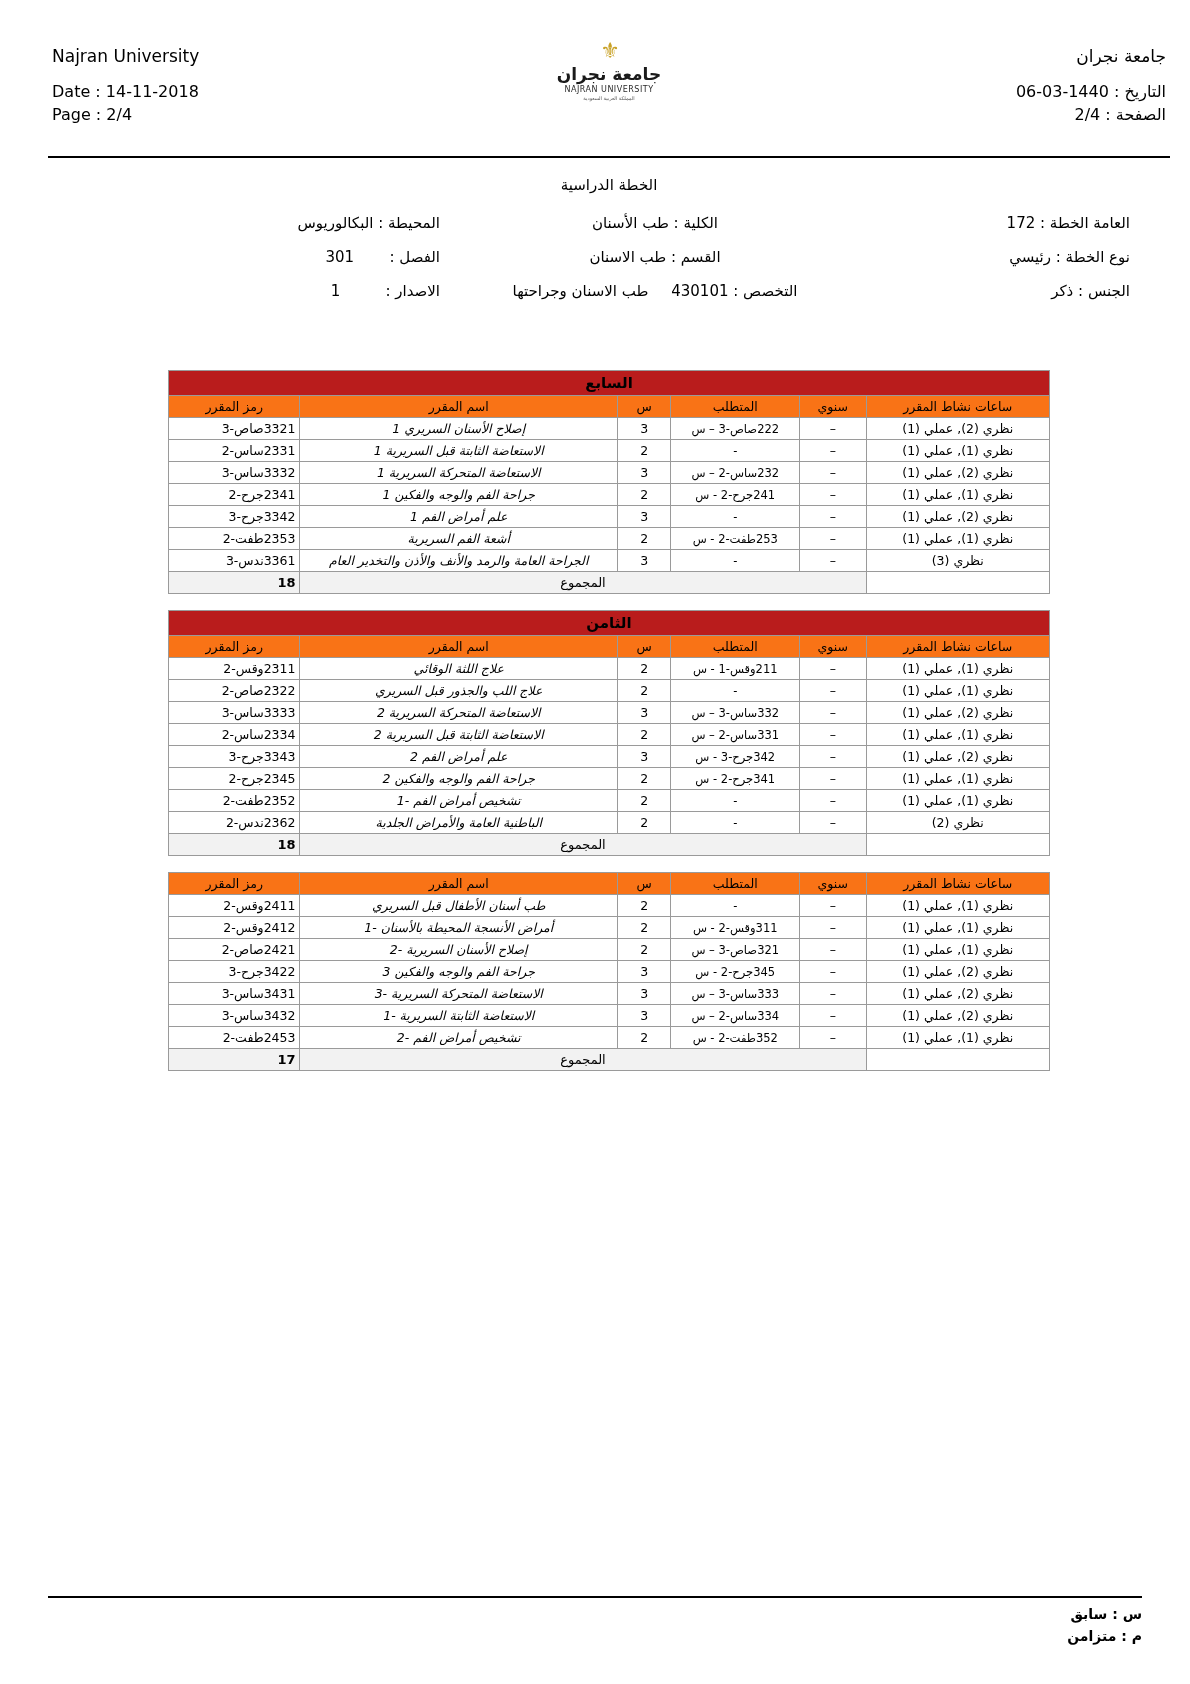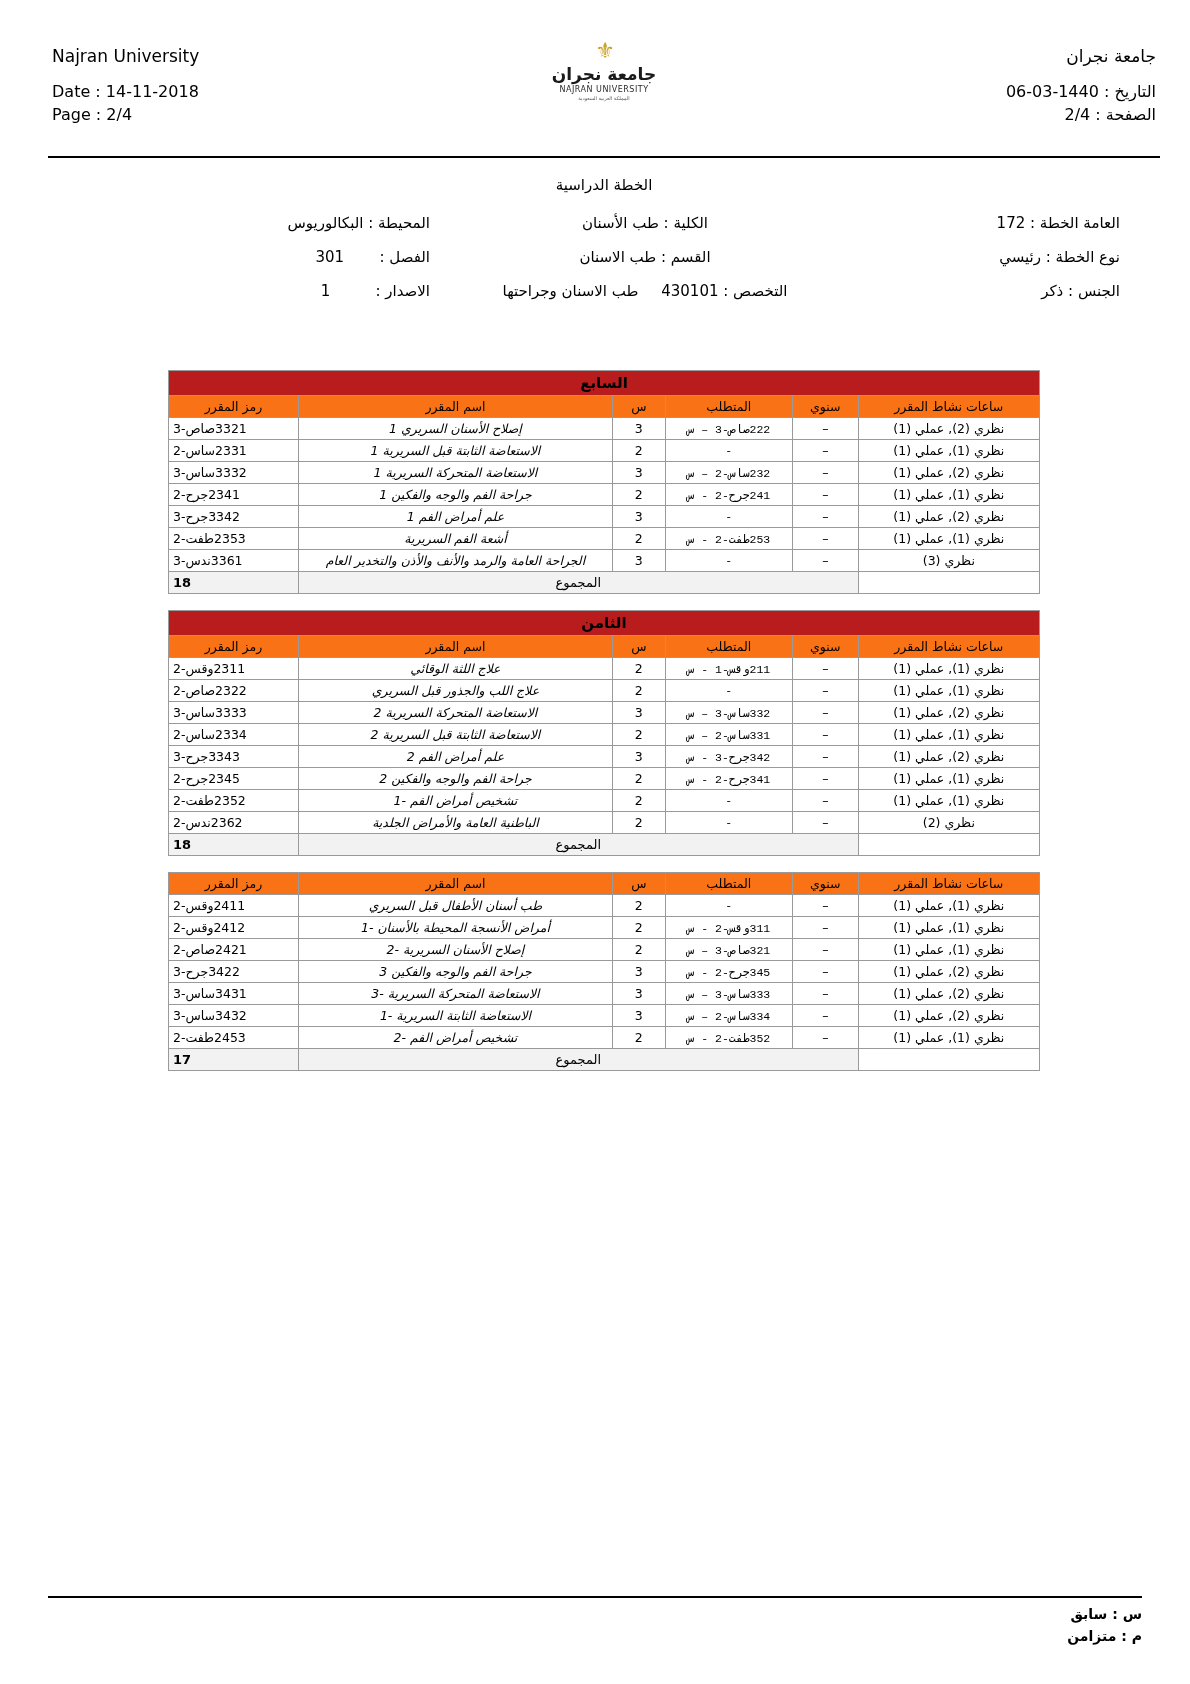--- a/index.html
+++ b/index.html
@@ -13,21 +13,21 @@
     font-family: "DejaVu Sans", "Liberation Sans", sans-serif;
     color: #000000;
     position: relative;
     overflow: hidden;
   }
   .page {
     position: relative;
     width: 1190px;
     height: 1684px;
     box-sizing: border-box;
-    padding: 40px 30px 30px 48px;
+    padding: 40px 20px 30px 48px;
   }
 
   
   .header {
     position: relative;
     height: 110px;
   }
   .header-left {
     position: absolute;
     left: 4px;
@@ -150,36 +150,36 @@
     font-size: 15px;
     padding: 5px 4px;
   }
   .col-head {
     background: #f97316;
     text-align: center;
     font-weight: normal;
     font-size: 12.5px;
     padding: 4px 3px;
   }
-  td.c-code   { width: 92px;  text-align: left; white-space: nowrap; margin-top: 32px;}
+  td.c-code   { width: 92px;  text-align: right; white-space: nowrap; margin-top: 32px;}
   td.c-name   { width: 235px; text-align: center; font-style: italic; }
   td.c-hours  { width: 32px;  text-align: center; }
-  td.c-prereq { width: 90px;  text-align: center; font-size: 11.5px; font-family: Liberation Mono, monospace; }
+  td.c-prereq { width: 90px;  text-align: center; font-size: 11.5px; }
   td.c-annual { width: 42px;  text-align: center; }
   td.c-activity { width: 132px; text-align: center; }
   .total-row td {
     background: #f2f2f2;
   }
   td.total-label {
     text-align: center;
     font-weight: normal;
     font-size: 13px;
   }
   td.total-val {
-    text-align: left;
+    text-align: right;
     font-weight: bold;
     font-size: 13px;
     width: 92px;
   }
   td.total-empty { width: 132px; background:#ffffff; border-left:1px solid #9a9a9a;}
 
   
   .footer {
     position: absolute;
     left: 48px;

